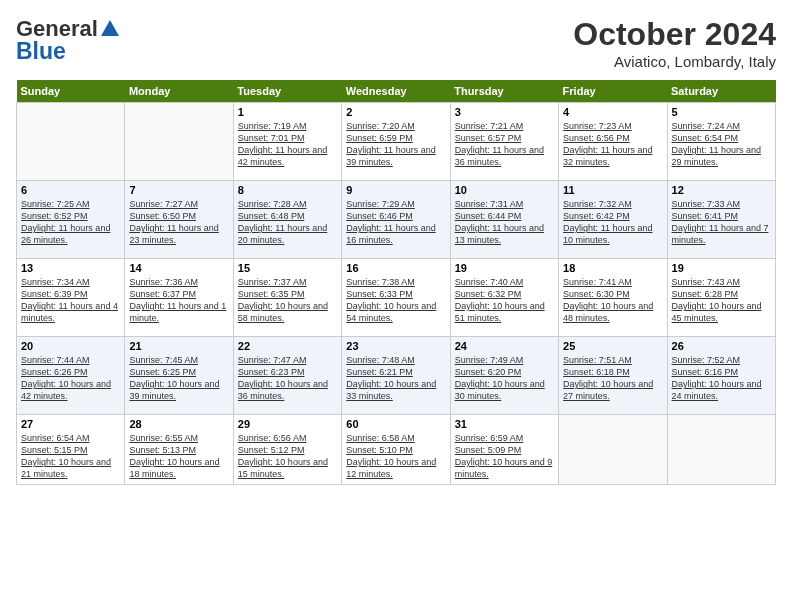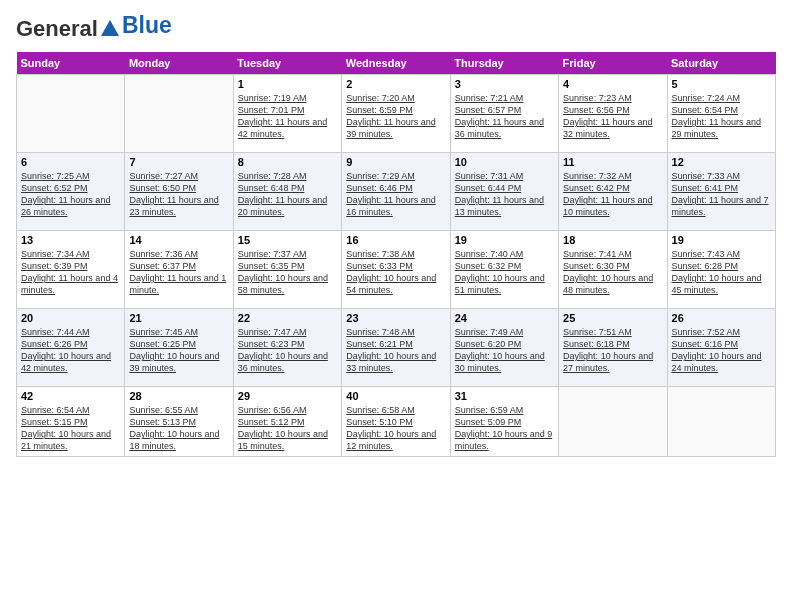--- a/index.html
+++ b/index.html
@@ -17,42 +17,42 @@
       background: #fff;
     }
     .header {
       display: flex;
       justify-content: space-between;
       align-items: flex-start;
       margin-bottom: 10px;
     }
     .logo {
       display: flex;
-      flex-direction: row;
+      flex-direction: column;
       align-items: flex-start;
     }
     .title-block {
       text-align: right;
     }
     .month-title {
       font-size: 32px;
       font-weight: bold;
       color: #333;
     }
     .location {
       font-size: 15px;
       color: #333;
     }
     table {
       width: 100%;
       border-collapse: collapse;
       font-size: 10px;
     }
     thead tr th {
-      background: #a21caf;
+      background: #4d7c0f;
       color: #fff;
       padding: 5px 4px;
       text-align: left;
       font-size: 11px;
       font-weight: bold;
     }
     tbody tr td {
       border: 1px solid #ccc;
       vertical-align: top;
       padding: 3px 4px;
@@ -92,20 +92,22 @@
     <div class="logo">
       <div style="display:flex;align-items:center;">
         <span style="font-size:22px;font-weight:bold;color:#333;">General</span>
         <svg width="22" height="22" viewBox="0 0 22 22" style="margin:0 1px;">
           <polygon points="11,2 20,18 2,18" fill="#1a5fa8"></polygon>
         </svg>
       </div>
       <span style="font-size:23px;font-weight:bold;color:#1a5fa8;margin-top:-4px;">Blue</span>
     </div>
     <div class="title-block">
+      <div class="month-title">October 2024</div>
+      <div class="location">Aviatico, Lombardy, Italy</div>
     </div>
   </div>
 
   <table>
     <thead>
       <tr>
         <th>Sunday</th>
         <th>Monday</th>
         <th>Tuesday</th>
         <th>Wednesday</th>
@@ -145,23 +147,23 @@
         <tr>
           <td><span class="day-num">20</span><span class="day-detail">Sunrise: 7:44 AM<br>Sunset: 6:26 PM<br>Daylight: 10 hours and 42 minutes.</span></td>
           <td><span class="day-num">21</span><span class="day-detail">Sunrise: 7:45 AM<br>Sunset: 6:25 PM<br>Daylight: 10 hours and 39 minutes.</span></td>
           <td><span class="day-num">22</span><span class="day-detail">Sunrise: 7:47 AM<br>Sunset: 6:23 PM<br>Daylight: 10 hours and 36 minutes.</span></td>
           <td><span class="day-num">23</span><span class="day-detail">Sunrise: 7:48 AM<br>Sunset: 6:21 PM<br>Daylight: 10 hours and 33 minutes.</span></td>
           <td><span class="day-num">24</span><span class="day-detail">Sunrise: 7:49 AM<br>Sunset: 6:20 PM<br>Daylight: 10 hours and 30 minutes.</span></td>
           <td><span class="day-num">25</span><span class="day-detail">Sunrise: 7:51 AM<br>Sunset: 6:18 PM<br>Daylight: 10 hours and 27 minutes.</span></td>
           <td><span class="day-num">26</span><span class="day-detail">Sunrise: 7:52 AM<br>Sunset: 6:16 PM<br>Daylight: 10 hours and 24 minutes.</span></td>
         </tr>
         <tr>
-          <td><span class="day-num">42</span><span class="day-detail">Sunrise: 6:54 AM<br>Sunset: 5:15 PM<br>Daylight: 10 hours and 21 minutes.</span></td>
+          <td><span class="day-num">27</span><span class="day-detail">Sunrise: 6:54 AM<br>Sunset: 5:15 PM<br>Daylight: 10 hours and 21 minutes.</span></td>
           <td><span class="day-num">28</span><span class="day-detail">Sunrise: 6:55 AM<br>Sunset: 5:13 PM<br>Daylight: 10 hours and 18 minutes.</span></td>
           <td><span class="day-num">29</span><span class="day-detail">Sunrise: 6:56 AM<br>Sunset: 5:12 PM<br>Daylight: 10 hours and 15 minutes.</span></td>
-          <td><span class="day-num">40</span><span class="day-detail">Sunrise: 6:58 AM<br>Sunset: 5:10 PM<br>Daylight: 10 hours and 12 minutes.</span></td>
+          <td><span class="day-num">60</span><span class="day-detail">Sunrise: 6:58 AM<br>Sunset: 5:10 PM<br>Daylight: 10 hours and 12 minutes.</span></td>
           <td><span class="day-num">31</span><span class="day-detail">Sunrise: 6:59 AM<br>Sunset: 5:09 PM<br>Daylight: 10 hours and 9 minutes.</span></td>
           <td class="empty"></td>
           <td class="empty"></td>
         </tr>
       </tbody>
   </table>
 </div>
 
 </body></html>

